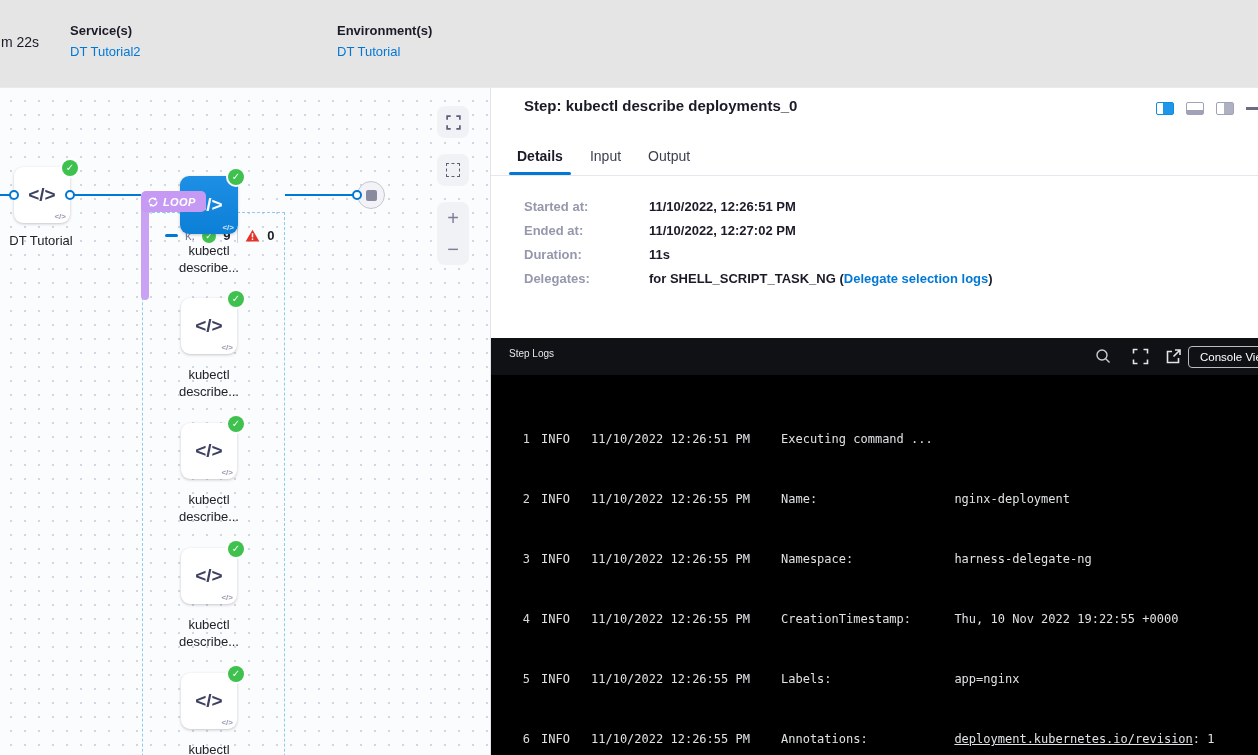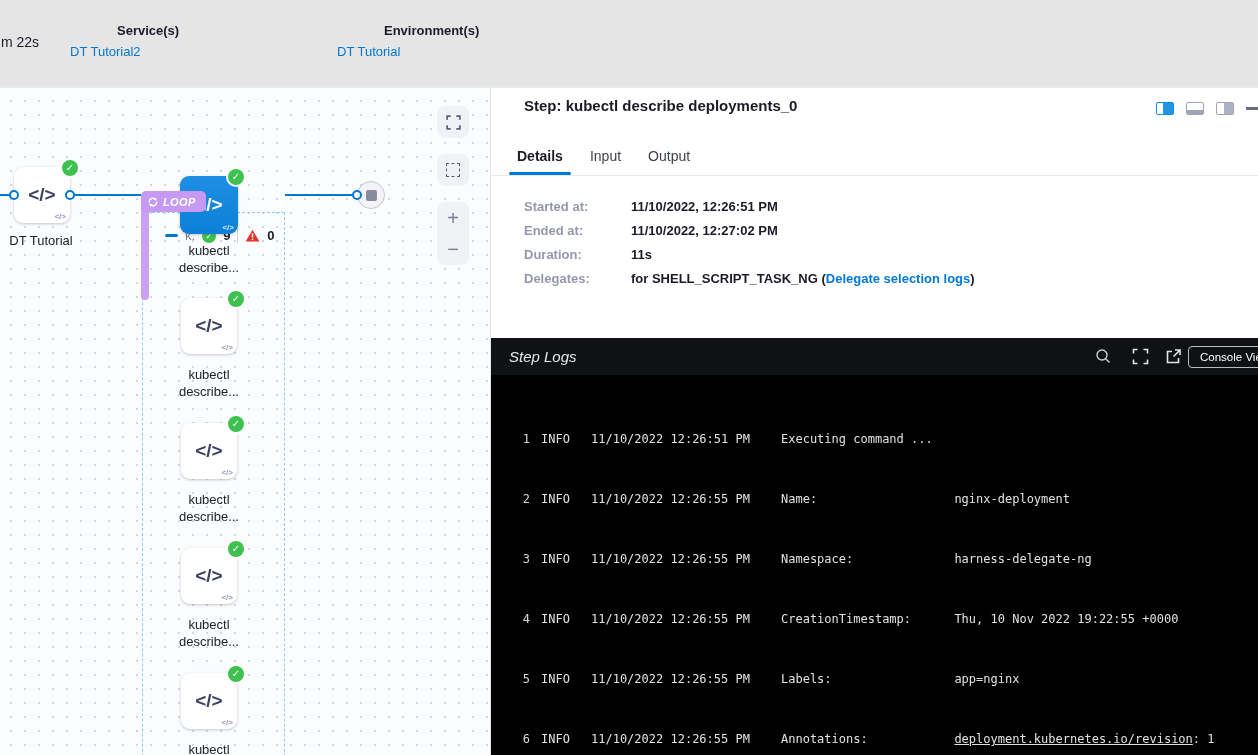--- a/index.html
+++ b/index.html
@@ -6,21 +6,21 @@
   html,body { width:1258px; height:755px; overflow:hidden; background:#fff;
     font-family:"Liberation Sans", sans-serif; }
   .stage { position:relative; width:1258px; height:755px; overflow:hidden; }
 
   
   .topbar { position:absolute; left:0; top:0; width:1258px; height:88px; background:#e5e5e5;
     border-bottom:1px solid #e8e9ee; z-index:5; }
   .duration { position:absolute; left:1px; top:34px; font-size:14px; color:#1b1b28; }
   .topbar-divider { position:absolute; left:53px; top:16px; width:1px; height:46px; background:#e3e4ea; }
   .meta-block { position:absolute; top:23px; }
-  .meta-label { font-size:13px; font-weight:700; color:#1b1b28;margin-left:47px; }
+  .meta-label { font-size:13px; font-weight:700; color:#1b1b28; }
   .meta-link { font-size:13px; color:#0278d5; margin-top:6px; cursor:pointer; }
   .svc { left:70px; } .env { left:337px; }
 
   
   .canvas { position:absolute; left:0; top:88px; width:490px; height:667px; overflow:hidden;
     background:#fbfcfd;
     background-image:radial-gradient(#d2d6e0 1px, transparent 1.3px);
     background-size:14px 14px; background-position:4px 6px; }
   .edge { position:absolute; height:2px; background:#0278d5; }
   .conn-dot { position:absolute; width:10px; height:10px; border-radius:50%;
@@ -76,27 +76,27 @@
   .lyt-min { width:13px; height:2.5px; background:#696c82; cursor:pointer; }
   .tabs { position:absolute; left:26px; top:60px; display:flex; gap:27px; font-size:14px; color:#3d3f50; }
   .tab { cursor:pointer; padding-bottom:10px; }
   .tab.active { font-weight:700; color:#1b1b28; }
   .tab-underline { position:absolute; left:18px; top:84px; width:62px; height:3px;
     background:#0278d5; border-radius:2px; }
   .tabs-rule { position:absolute; left:0; top:87px; width:768px; height:1px; background:#e6e7ec; }
   .fields { position:absolute; left:33px; top:112px; }
   .field-row { display:flex; margin-bottom:10px; line-height:14px; }
   .field-label { width:107px; font-size:13px; font-weight:600; color:#9598ac; }
-  .field-value { font-size:13px; font-weight:700; color:#1b1b28; }
+  .field-value { font-size:13px; font-weight:700; color:#1b1b28;margin-left:18px; }
   .inline-link { color:#0278d5; cursor:pointer; }
 
   
   .logs { position:absolute; left:0; top:250px; width:768px; height:417px; background:#000; }
   .logs-header { position:relative; width:768px; height:37px; background:#0f1115; overflow:hidden; }
-  .logs-title { position:absolute; left:18px; top:10px; font-size:15px; color:#e6e7e9;font-style:italic; }
+  .logs-title { position:absolute; left:18px; top:10px; font-size:10px; color:#e6e7e9; }
   .logs-icon { position:absolute; top:10px; width:17px; height:17px; cursor:pointer; }
   .icon-search { left:604px; } .icon-full { left:641px; } .icon-ext { left:674px; }
   .console-btn { position:absolute; left:697px; top:8px; height:22px; padding:0 11px;
     border:1px solid #babbc0; border-radius:4px; background:transparent; color:#fff;
     font-size:11.5px; line-height:20px; white-space:nowrap; cursor:pointer;
     font-family:"Liberation Sans", sans-serif; }
   .logs-body { position:absolute; left:0; top:37px; width:768px; height:380px; overflow:hidden;
     padding:14px 0 0 8px; font-family:"DejaVu Sans Mono", monospace; font-size:12px;
     line-height:20px; color:#dfe1e3; white-space:pre;border-radius:12px; }
   .log-line { height:20px; white-space:pre; }

